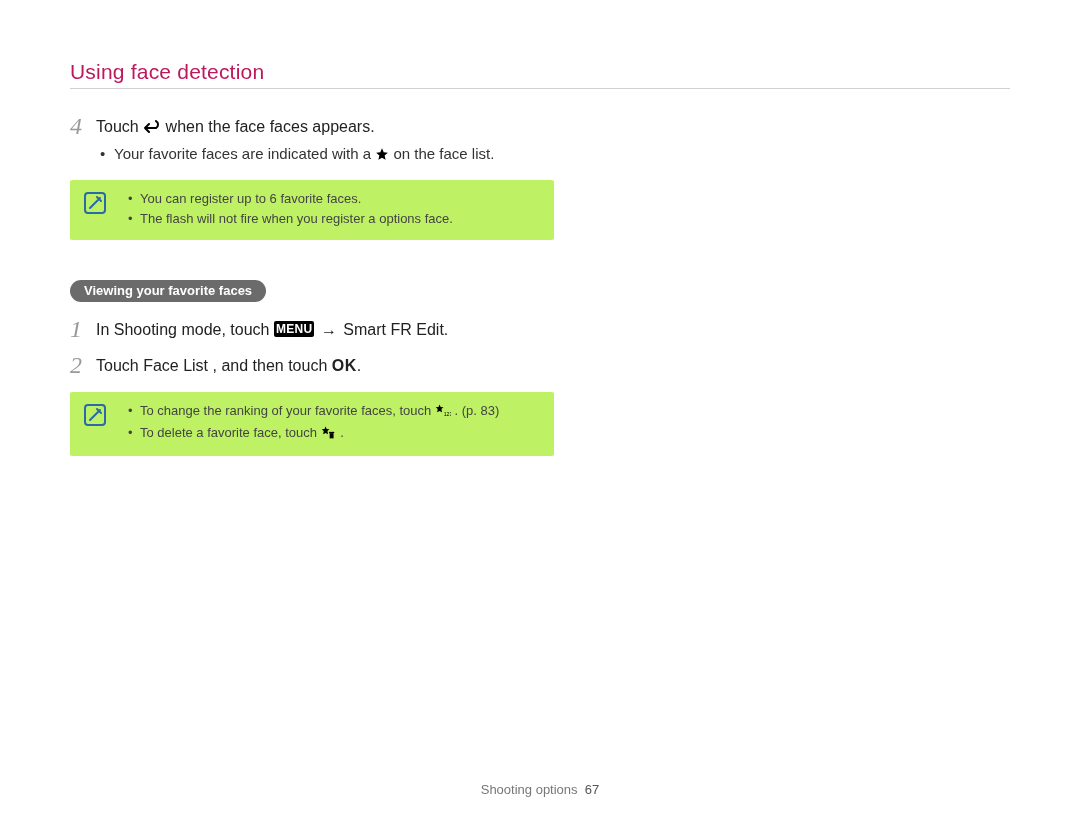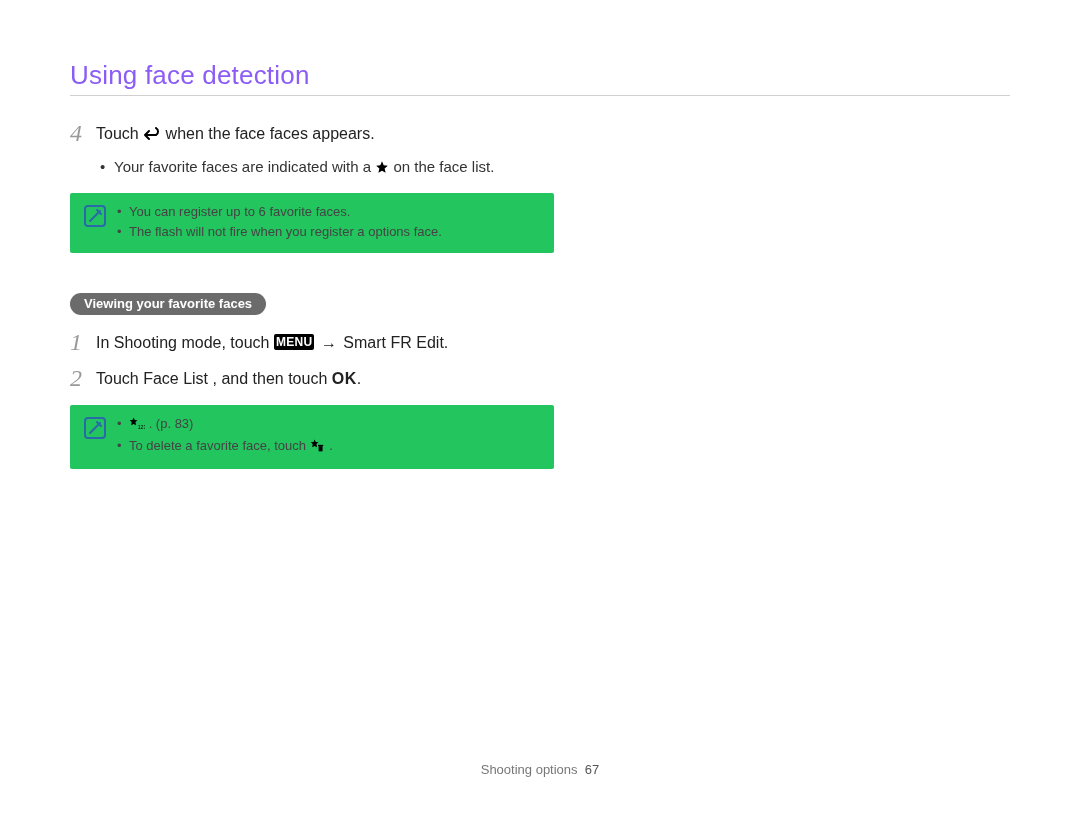--- a/index.html
+++ b/index.html
@@ -13,23 +13,23 @@
     position: relative;
   }
   .page {
     position: relative;
     width: 1080px;
     height: 815px;
     box-sizing: border-box;
     padding: 60px 70px 0 70px;
   }
   .page-title {
-    font-size: 26px;
+    font-size: 21px;
     font-weight: 300;
-    color: #8b5cf6;
+    color: #be185d;
     letter-spacing: 0.2px;
     margin-bottom: 4px;
   }
   .title-rule {
     border: none;
     border-top: 1px solid #d0d0d0;
     margin: 2px 0 24px 0;
   }
   .content-col {
     width: 490px;
@@ -53,42 +53,42 @@
     line-height: 1.5;
     color: #222;
     padding-top: 2px;
   }
   .step-body .bold {
     font-weight: 400;
   }
   .sub-bullets {
     list-style: none;
     padding: 0;
-    margin: 10px 0 14px 30px;
+    margin: 4px 0 14px 30px;
   }
   .sub-bullets li {
     font-size: 15px;
     color: #333;
     line-height: 1.5;
     position: relative;
     padding-left: 14px;
   }
   .sub-bullets li::before {
     content: "•";
     position: absolute;
     left: 0;
     top: 0;
   }
   .info-box {
-    background: #22c55e;
+    background: #bef264;
     border-radius: 2px;
     padding: 10px 12px 10px 14px;
     display: flex;
     align-items: flex-start;
-    gap: 11px;
+    gap: 22px;
     margin: 8px 0 40px 0;
     width: 484px;
     box-sizing: border-box;
   }
   .info-icon {
     width: 22px;
     height: 22px;
     border: 2px solid #2a6aa8;
     border-radius: 4px;
     box-sizing: border-box;
@@ -151,21 +151,21 @@
   .ok-text {
     font-weight: 700;
     letter-spacing: 0.5px;
   }
   .arrow {
     display: inline-block;
     padding: 0 2px;
   }
   .footer {
     position: absolute;
-    bottom: 38px;
+    bottom: 18px;
     left: 0;
     width: 1080px;
     text-align: center;
     font-size: 13px;
     color: #777;
   }
   .footer .pg {
     color: #555;
   }
   
@@ -256,20 +256,21 @@
 
     
     <div class="info-box" style="margin-bottom:0;">
       <div class="info-icon">
         <svg viewBox="0 0 16 16">
             <path d="M3 13 L13 3 M10 2 L14 6" stroke="#2a6aa8" stroke-width="2" fill="none" stroke-linecap="round"></path>
           </svg>
       </div>
       <ul class="info-list">
         <li>
+          <span>To change the ranking of your favorite faces, touch </span>
           <span class="star-123">
             <svg width="16" height="13" viewBox="0 0 24 20">
               <path fill="#000" d="M9 1l2.2 5.2L17 6.9l-4.2 3.6L14 17 9 14.2 4 17l1.2-6.5L1 6.9l5.8-.7z" transform="scale(0.75)"></path>
               <text x="13" y="19" font-size="8" font-family="Arial" fill="#000">123</text>
             </svg>
           </span>
           <span>. (p. 83)</span>
         </li>
         <li>
           <span>To delete a favorite face, touch </span>

